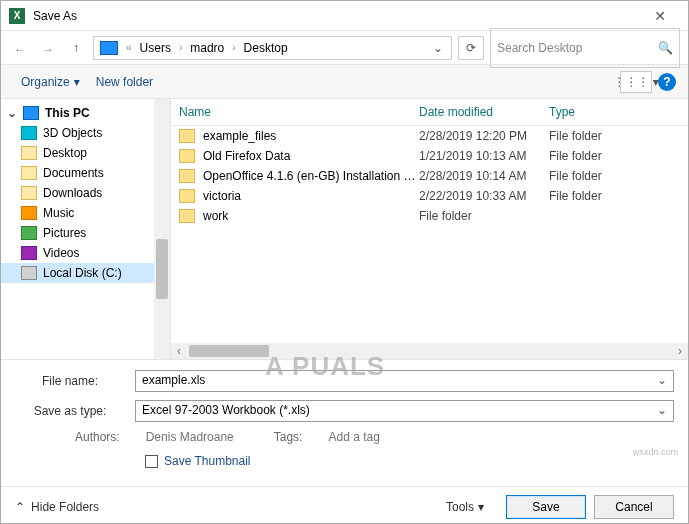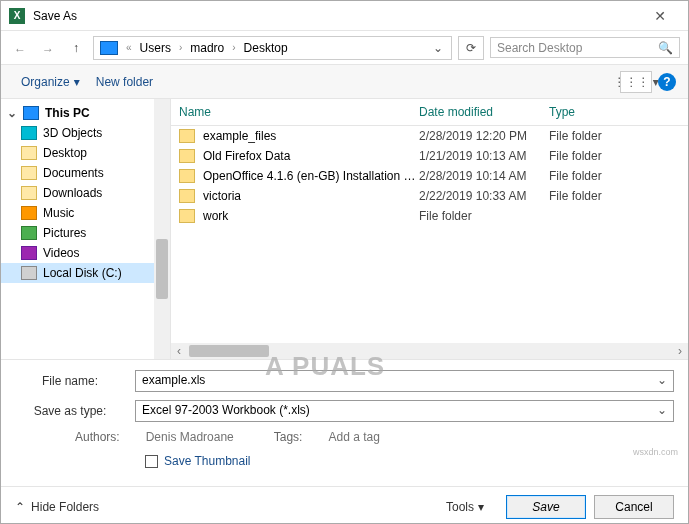--- a/index.html
+++ b/index.html
@@ -14,21 +14,21 @@
 
 .addrrow { height: 34px; display: flex; align-items: center; padding: 0 8px; gap: 6px; border-bottom: 1px solid #e5e5e5; }
 .nav-btn { width: 22px; height: 22px; border-radius: 3px; display: flex; align-items: center; justify-content: center; color: #888; cursor: pointer; }
 .nav-btn.enabled { color: #333; }
 .breadcrumb { flex: 1; height: 24px; border: 1px solid #ccc; background: #fff; display: flex; align-items: center; padding: 0 2px; gap: 0; }
 .bc-pc { width: 18px; height: 14px; background: #1e90ff; margin: 0 4px; border: 1px solid #0b5aa8; }
 .bc-sep { color: #888; padding: 0 4px; font-size: 10px; }
 .bc-item { padding: 2px 4px; cursor: pointer; }
 .bc-drop { margin-left: auto; padding: 0 6px; color: #555; }
 .refresh { width: 26px; height: 24px; border: 1px solid #ccc; display: flex; align-items: center; justify-content: center; color: #555; cursor: pointer; }
-.searchbox { width: 190px; height: 21px; border: 1px solid #ccc; display: flex; align-items: center; padding: 0 6px; color: #888; }
+.searchbox { width: 190px; height: 40px; border: 1px solid #ccc; display: flex; align-items: center; padding: 0 6px; color: #888; }
 .searchbox .glass { margin-left: auto; }
 
 
 .toolbar { height: 34px; display: flex; align-items: center; padding: 0 12px; background: #f7f7f7; border-bottom: 1px solid #e5e5e5; }
 .toolbar .tool { color: #1a4e8a; padding: 4px 8px; cursor: pointer; display: flex; align-items: center; gap: 4px; }
 .toolbar .spacer { flex: 1; }
 .toolbar .view-btn { width: 32px; height: 22px; border: 1px solid #ccc; background: #fff; display: flex; align-items: center; justify-content: center; color: #555; margin-right: 6px; cursor: pointer; }
 .help { width: 18px; height: 18px; border-radius: 50%; background: #0078d7; color: #fff; display: flex; align-items: center; justify-content: center; font-weight: bold; cursor: pointer; }
 
 
@@ -75,21 +75,21 @@
 .meta .val { color: #737373; cursor: pointer; padding-left: 16px; }
 .chk { display: flex; align-items: center; gap: 6px; padding-left: 130px; margin-bottom: 10px; }
 .chk .box { width: 13px; height: 13px; border: 1px solid #555; }
 .chk span { color: #1a4e8a; }
 
 .bottombar { display: flex; align-items: center; padding: 8px 14px; border-top: 1px solid #e5e5e5; }
 .hidefolders { display: flex; align-items: center; gap: 6px; color: #333; cursor: pointer; }
 .bottombar .spacer { flex: 1; }
 .tools { display: flex; align-items: center; gap: 4px; color: #333; margin-right: 14px; cursor: pointer; }
 .btn { min-width: 80px; height: 24px; border: 1px solid #aaa; background: #f0f0f0; margin-left: 8px; display: inline-flex; align-items: center; justify-content: center; cursor: pointer; }
-.btn.primary { border: 1px solid #0078d7; box-shadow: inset 0 0 0 1px #cde8ff; font-style: italic; }
+.btn.primary { border: 1px solid #0078d7; box-shadow: inset 0 0 0 1px #cde8ff; }
 
 .watermark { position: absolute; top: 350px; left: 264px; font-size: 26px; color: #aaa; font-weight: 600; pointer-events: none; letter-spacing: 1px; opacity: 0.7; }
 .wm-corner { position: absolute; bottom: 66px; right: 10px; font-size: 9px; color: #bbb; }
 </style>
 </head>
 <body>
 
 <div class="titlebar">
   <span class="excel-icon">X</span>
   <span class="title">Save As</span>

